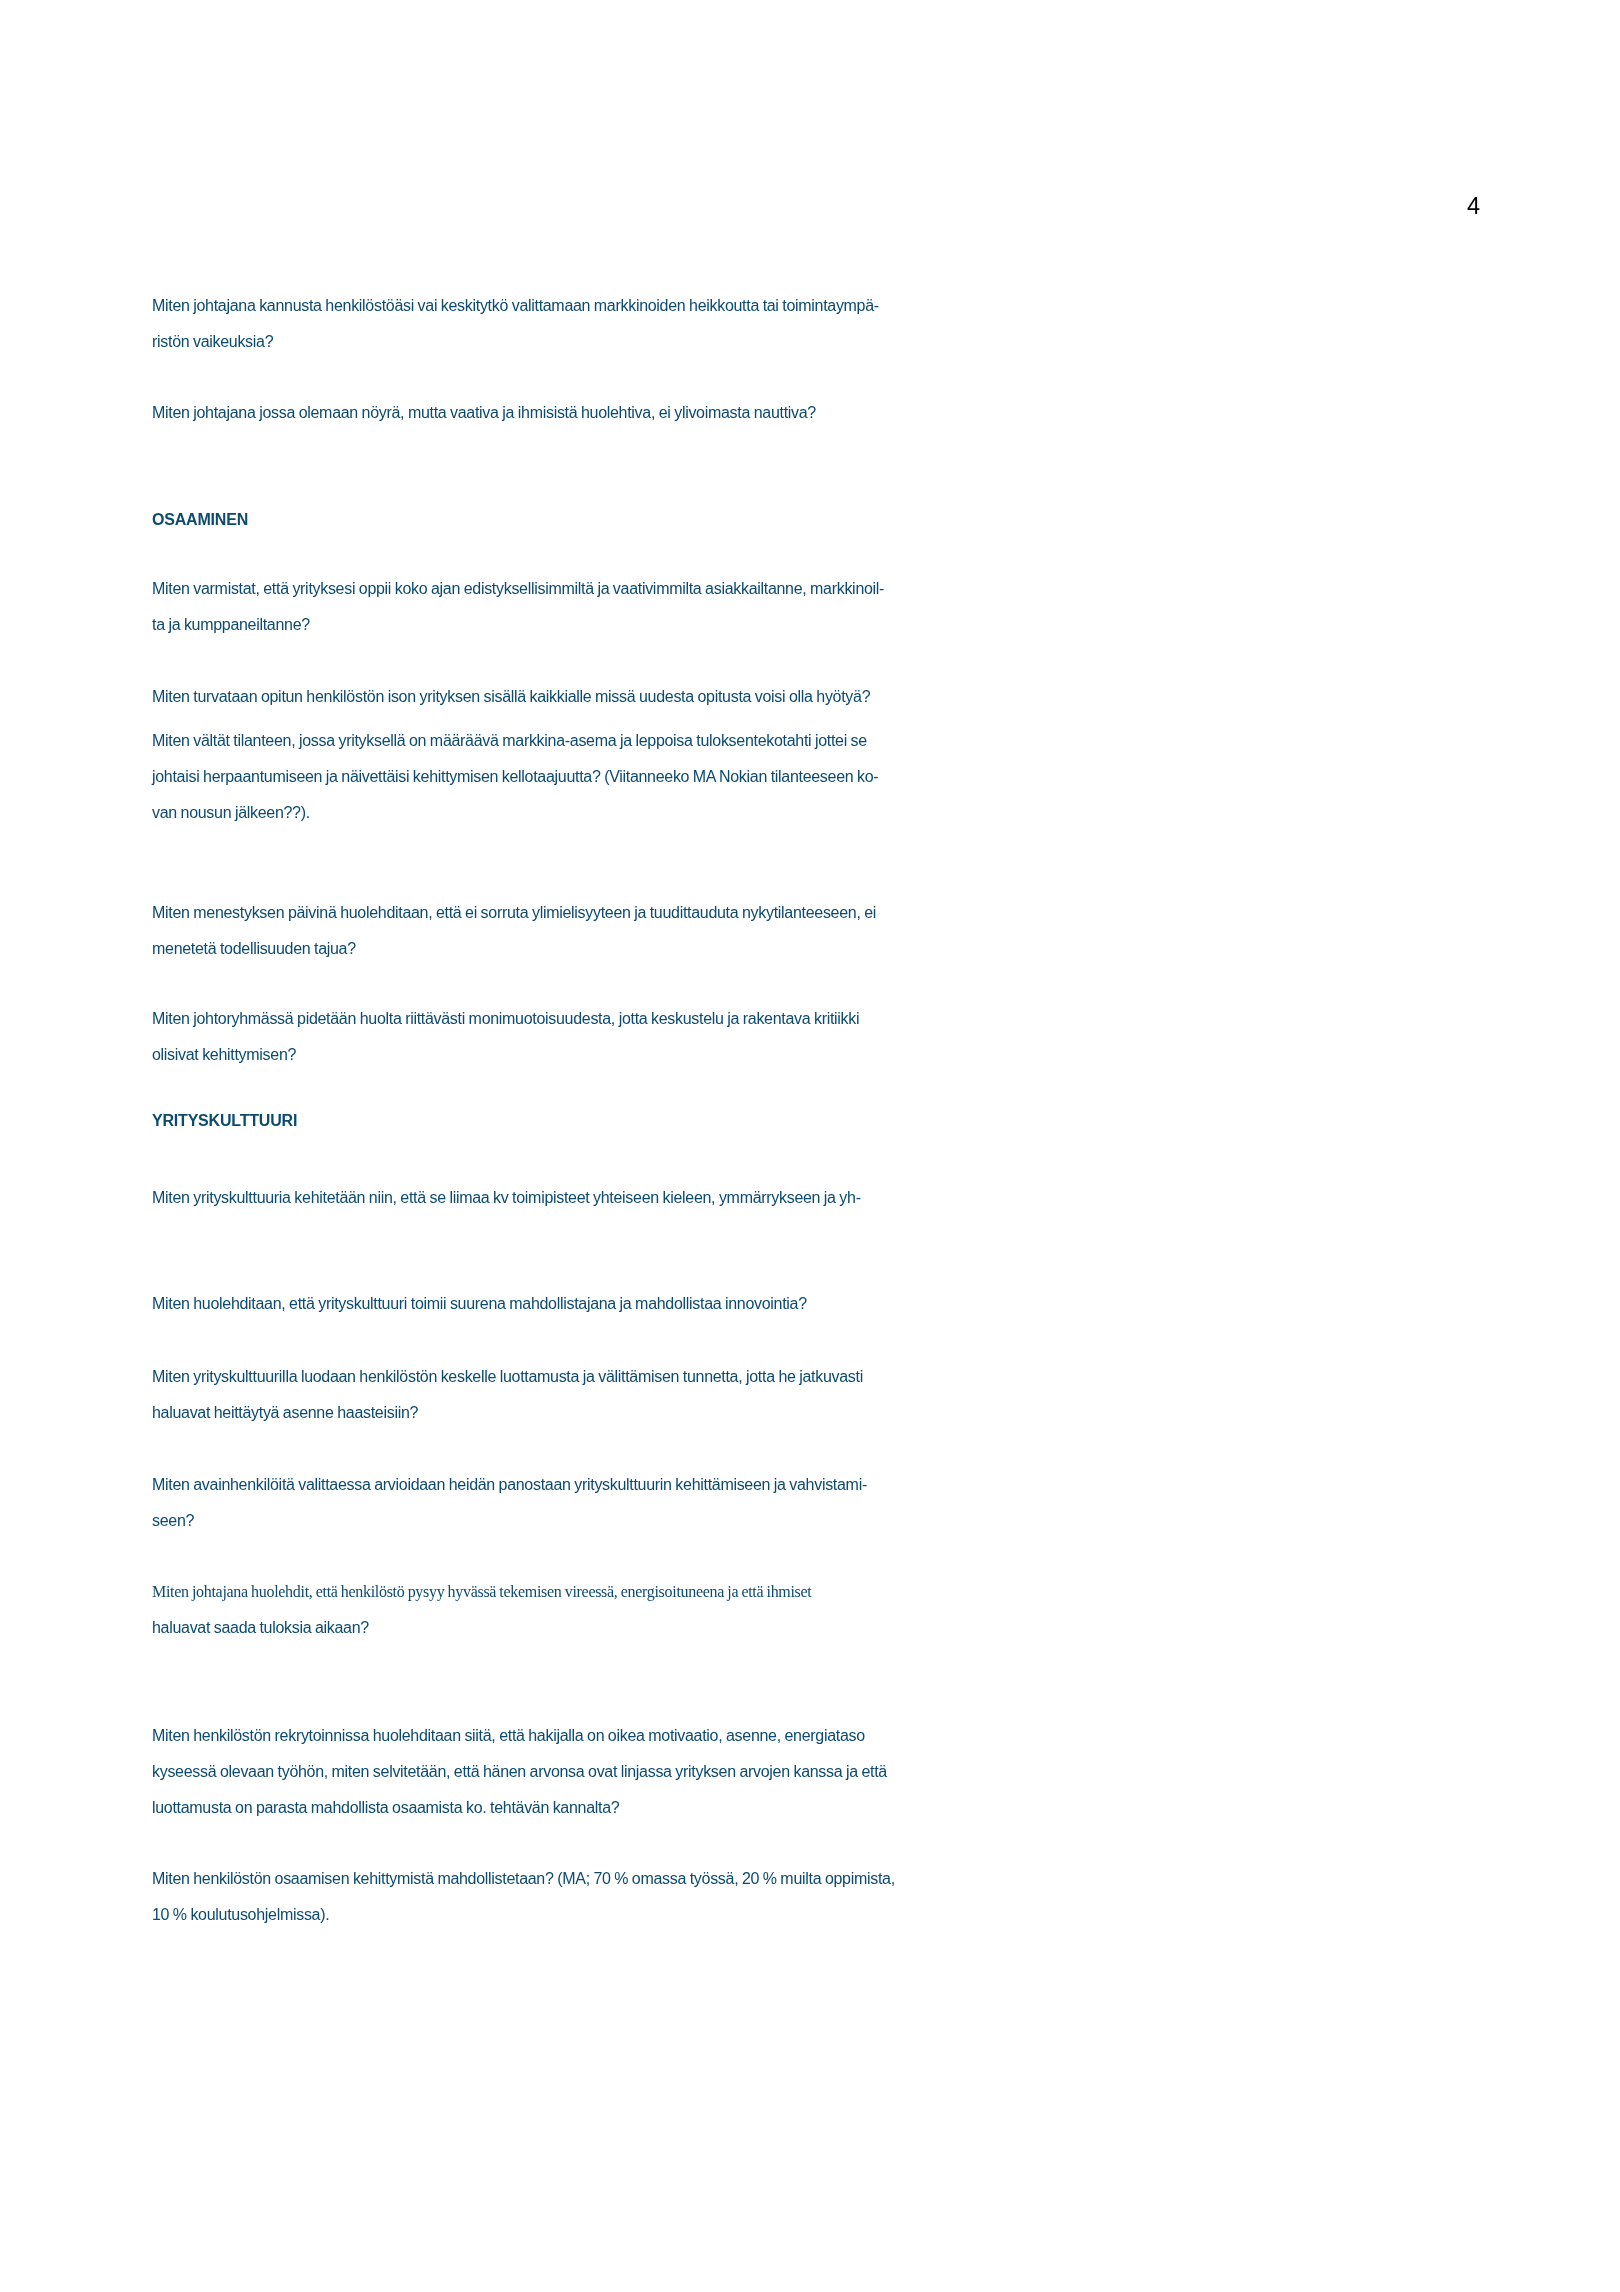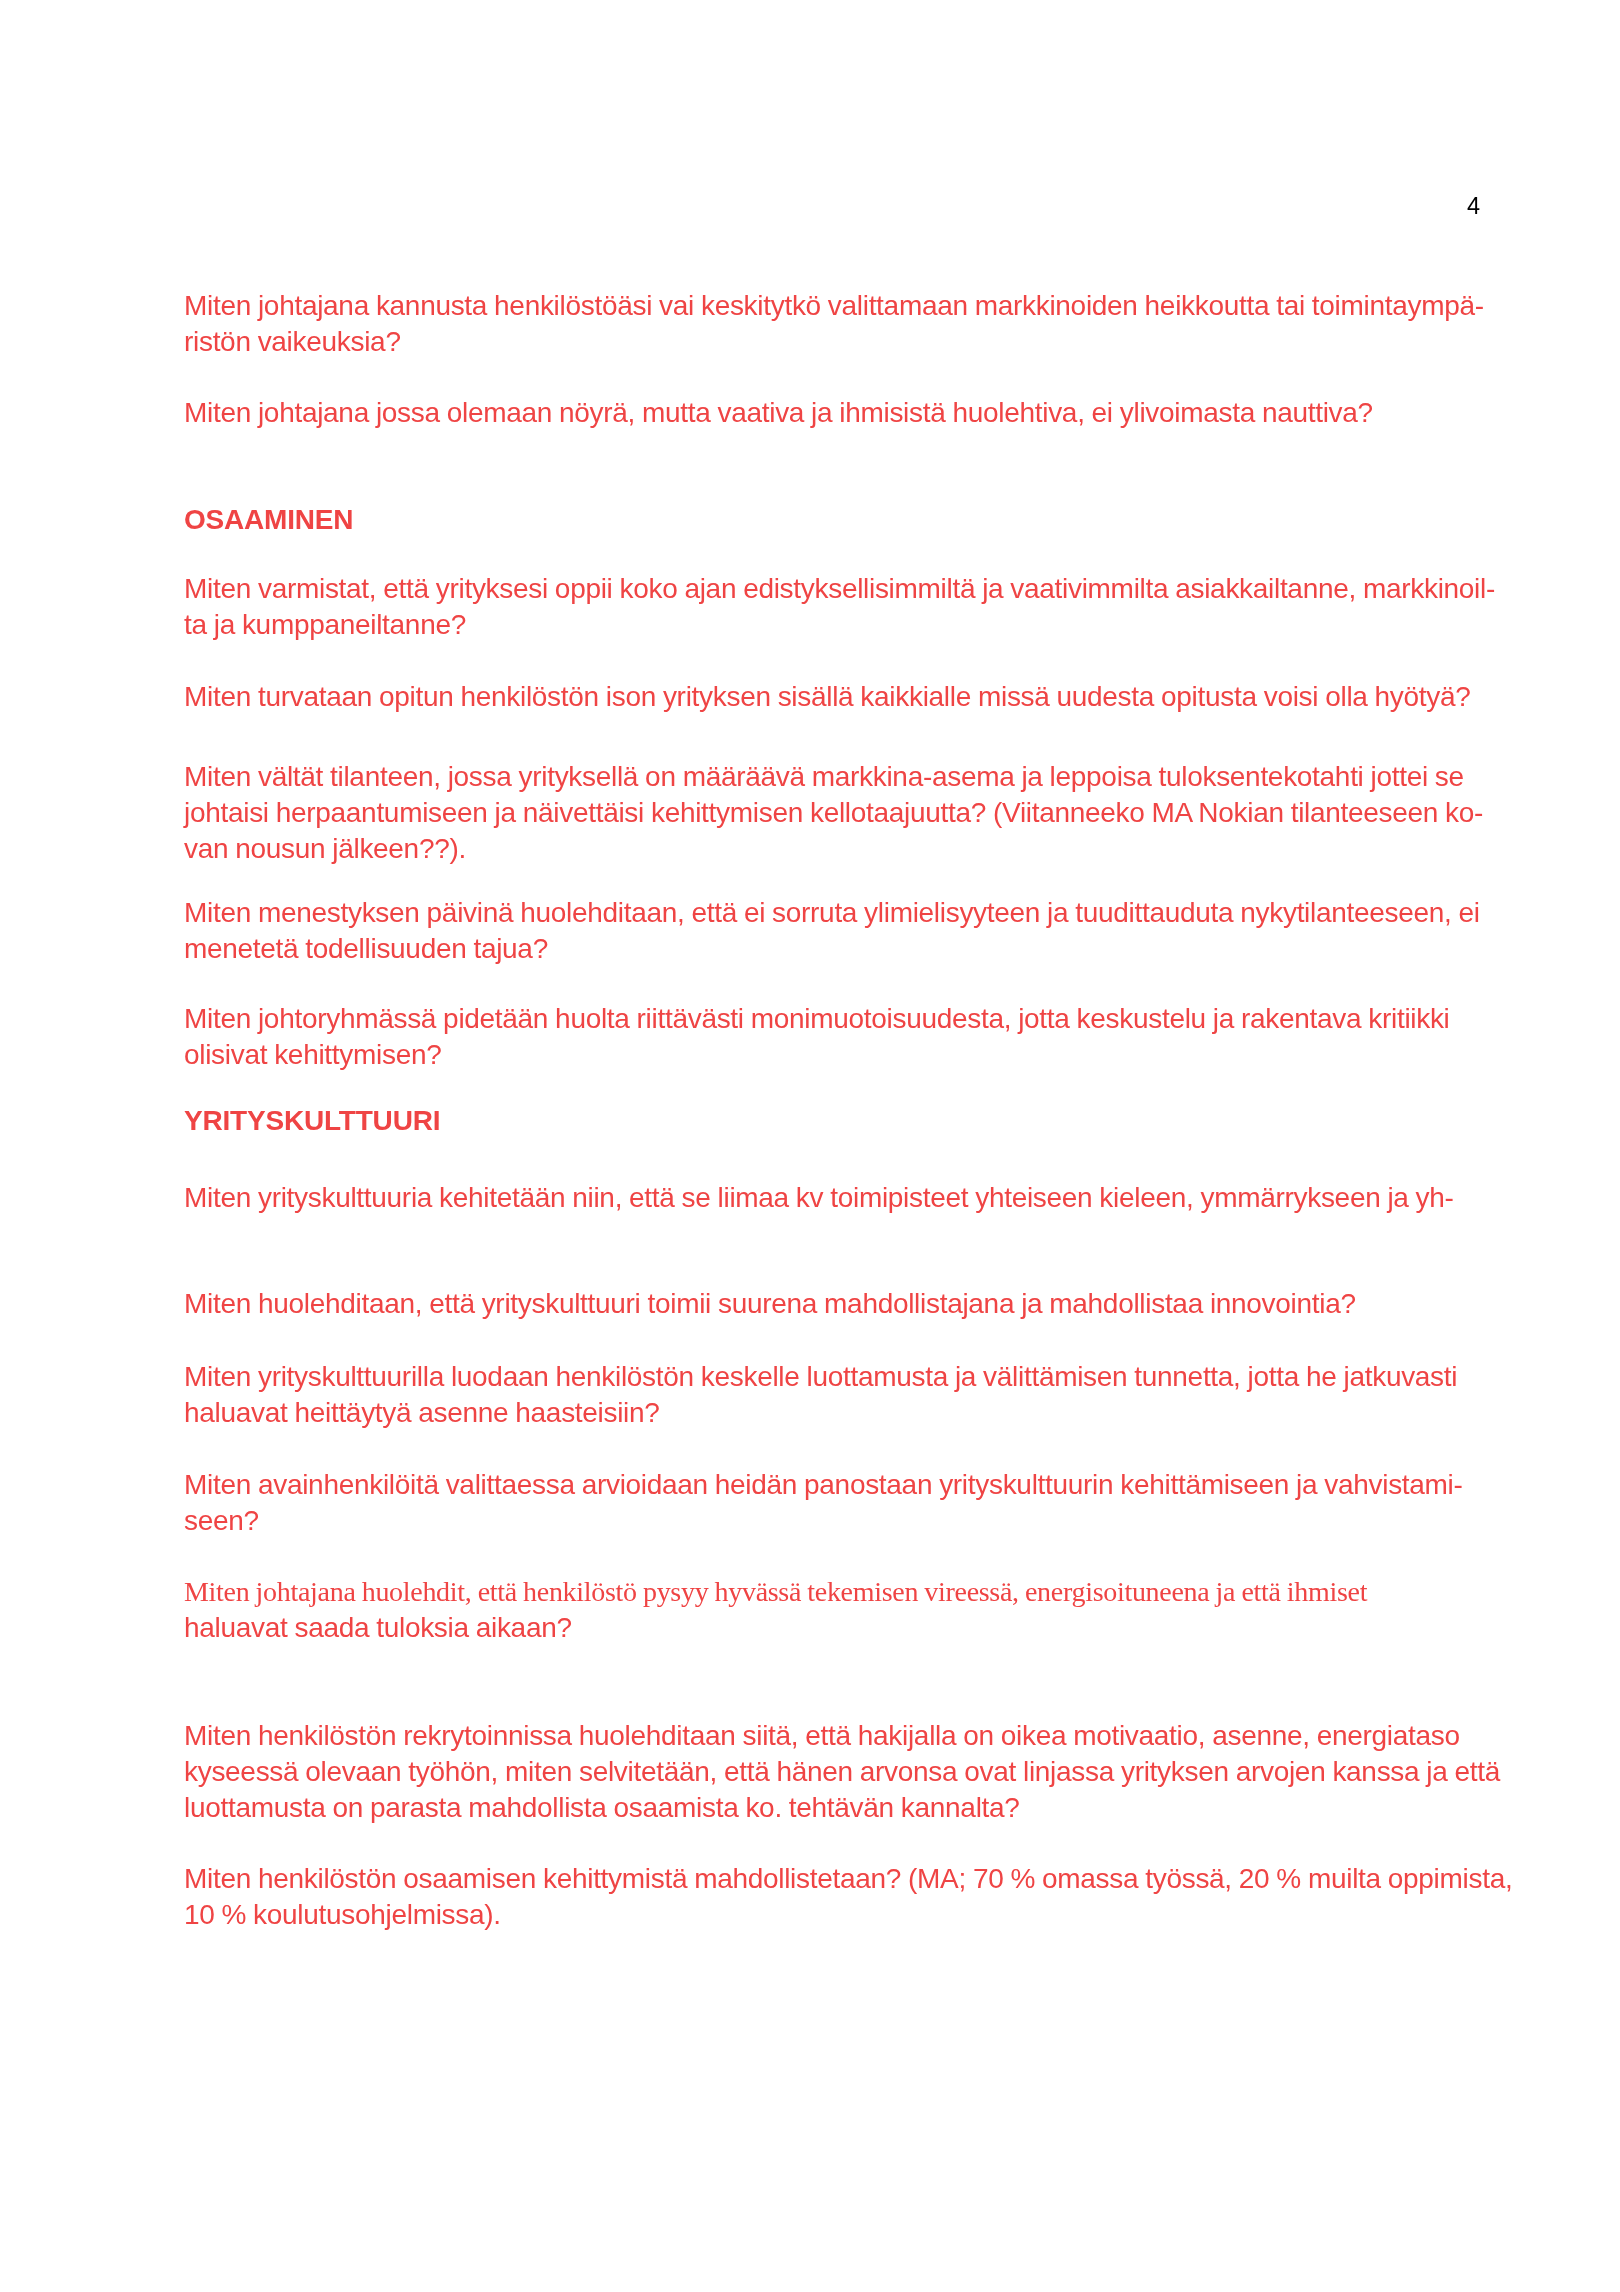--- a/index.html
+++ b/index.html
@@ -4,22 +4,22 @@
 <style>
   html, body { margin: 0; padding: 0; background: #ffffff; }
   body { width: 1620px; height: 2293px; position: relative; overflow: hidden; }
   .page { position: absolute; left: 0; top: 0; width: 1620px; height: 2293px; background: #ffffff; }
   .page-number {
     position: absolute; left: 1451px; top: 192px; width: 29px; text-align: right;
     font-family: "Liberation Sans", sans-serif; font-size: 23.5px; color: #000; line-height: 29px;
   }
   .block {
     position: absolute; left: 152px; width: 1333px;
-    font-family: "Liberation Sans", sans-serif; font-size: 28px; color: #ef4444;
-    letter-spacing: -0.3px; word-spacing: -0.5px; margin-left: 32px;
+    font-family: "Liberation Sans", sans-serif; font-size: 16px; color: #0c4a6e;
+    letter-spacing: -0.3px; word-spacing: -0.5px;
   }
   .line { display: block; height: 36px; line-height: 36px; white-space: nowrap; }
   .heading { font-weight: bold; letter-spacing: -0.2px; }
 </style>
 </head>
 <body>
 
 <div class="page">
 
   <div class="page-number">4</div>
@@ -35,21 +35,21 @@
   <div class="block heading" style="top:502px">
     <span class="line" style="display: block;">OSAAMINEN</span>
   </div>
   <div class="block" style="top:571px">
     <span class="line" style="display: block;">Miten varmistat, että yrityksesi oppii koko ajan edistyksellisimmiltä ja vaativimmilta asiakkailtanne, markkinoil-</span>
     <span class="line" style="display: block;">ta ja kumppaneiltanne?</span>
   </div>
   <div class="block" style="top:679px">
     <span class="line" style="display: block;">Miten turvataan opitun henkilöstön ison yrityksen sisällä kaikkialle missä uudesta opitusta voisi olla hyötyä?</span>
   </div>
-  <div class="block" style="top:759px">
+  <div class="block" style="top:723px">
     <span class="line" style="display: block;">Miten vältät tilanteen, jossa yrityksellä on määräävä markkina-asema ja leppoisa tuloksentekotahti jottei se</span>
     <span class="line" style="display: block;">johtaisi herpaantumiseen ja näivettäisi kehittymisen kellotaajuutta? (Viitanneeko MA Nokian tilanteeseen ko-</span>
     <span class="line" style="display: block;">van nousun jälkeen??).</span>
   </div>
   <div class="block" style="top:895px">
     <span class="line" style="display: block;">Miten menestyksen päivinä huolehditaan, että ei sorruta ylimielisyyteen ja tuudittauduta nykytilanteeseen, ei</span>
     <span class="line" style="display: block;">menetetä todellisuuden tajua?</span>
   </div>
   <div class="block" style="top:1001px">
     <span class="line" style="display: block;">Miten johtoryhmässä pidetään huolta riittävästi monimuotoisuudesta, jotta keskustelu ja rakentava kritiikki</span>

